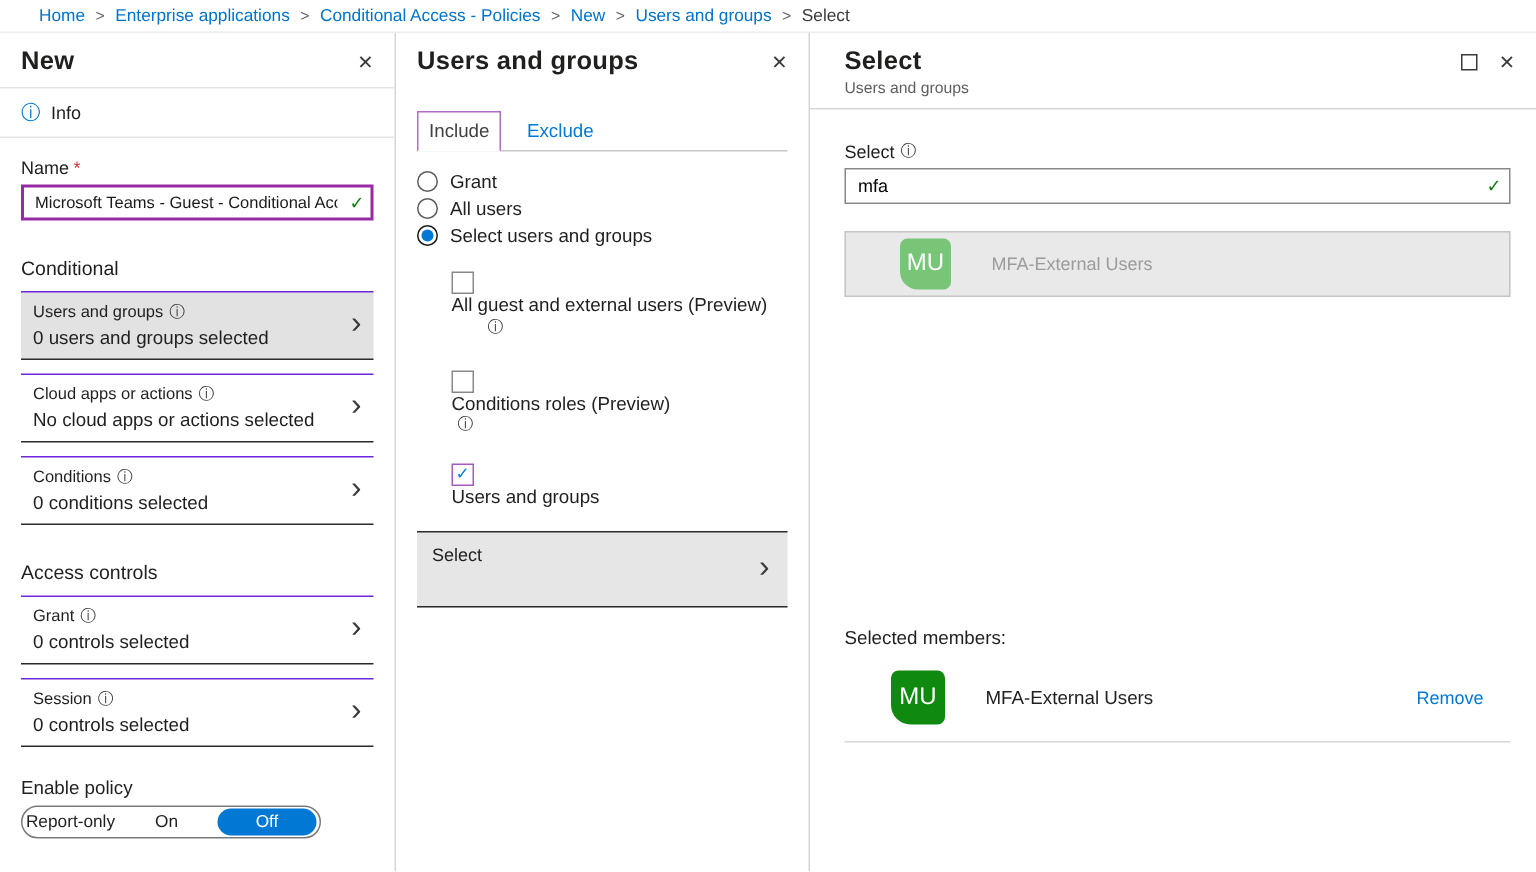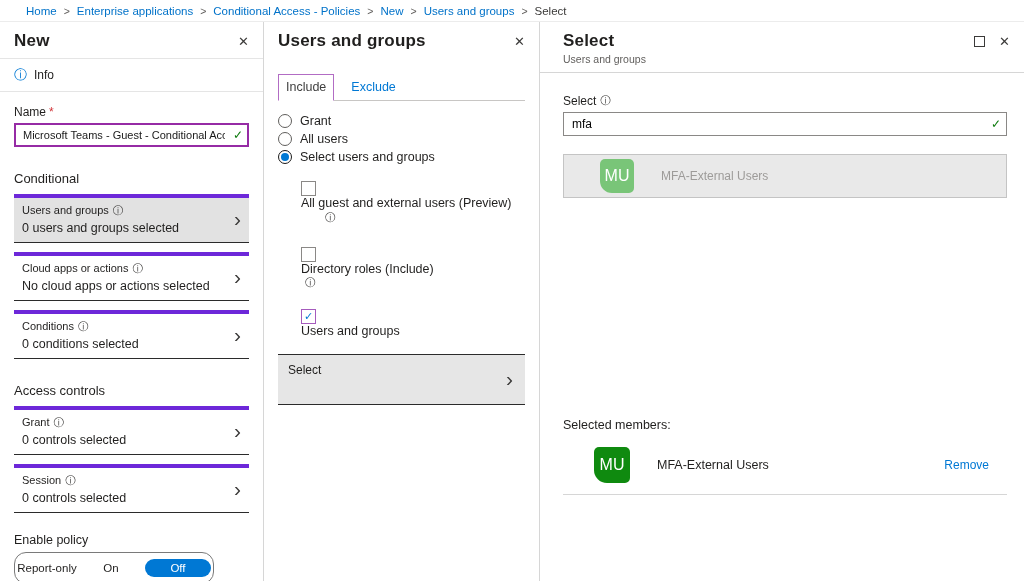--- a/index.html
+++ b/index.html
@@ -33,31 +33,31 @@
   .info-i { color:#0078d4; font-size:13px; margin-right:7px; }
   .name-label { font-size:12px; margin:13px 14px 4px; }
   .req { color:#d13438; margin-left:3px; }
   .name-wrap { position:relative; margin:0 14px; }
   .name-input { width:100%; border:2px solid #962ba5; height:24px; font-size:11px;
     padding:2px 22px 2px 7px; color:#1a1a1a; outline:none;
     font-family:"Liberation Sans", sans-serif; }
   .input-check { position:absolute; right:6px; top:50%; transform:translateY(-50%);
     color:#107c10; font-size:12px; }
   .section-h { font-size:13px; margin:24px 14px 8px; color:#201f1e; }
-  .nav-item { margin:0 14px 9px; border-top:4px solid #6d28d9; border-bottom:1px solid #2b2b2b;
+  .nav-item { margin:0 14px 9px; border-top:1px solid #6d28d9; border-bottom:1px solid #2b2b2b;
     padding:6px 24px 7px 8px; position:relative; cursor:pointer; background:#fff; }
   .nav-item.selected { background:#e2e2e2; }
   .nav-mini { font-size:11px; color:#201f1e; }
   .nav-status { font-size:12.5px; margin-top:3px; }
   .mini-info { font-size:10.5px; color:#3b3a39; margin-left:4px; cursor:pointer; }
   .chev { position:absolute; right:8px; top:50%; transform:translateY(-55%);
     font-size:21px; color:#3b3a39; font-weight:400; }
   .enable-label { font-size:12.5px; margin:20px 14px 5px; }
   .toggle { display:flex; align-items:center; border:1px solid #7a7a7a; border-radius:12px;
-    height:32px; width:200px; margin:0 14px; font-size:11.5px; overflow:hidden; }
+    height:22px; width:200px; margin:0 14px; font-size:11.5px; overflow:hidden; }
   .tg-opt { flex:1; text-align:center; cursor:pointer; color:#201f1e; }
   .tg-opt.sel { flex:0 0 66px; background:#0078d4; color:#fff; border-radius:10px;
     height:18px; line-height:18px; margin:0 2px; }
 
   
   .tabs { margin:16px 14px 0; display:flex; align-items:flex-end; border-bottom:1px solid #c8c6c4; }
   .tab { font-size:12.5px; cursor:pointer; }
   .tab.include { border:1px solid #b26cc4; border-bottom:1px solid #fff; margin-bottom:-1px;
     background:#fff; color:#404040; padding:5px 7px 6px; }
   .tab.exclude { color:#0078d4; padding:5px 17px 6px; }
@@ -209,21 +209,21 @@
     <div style="margin-top:17px;">
       <div class="cb-row">
         <span class="cb"></span>
         <span>All guest and external users (Preview)</span>
       </div>
       <div class="cb-info-line"><span class="mini-info" style="margin-left:0;">ⓘ</span></div>
     </div>
 
     <div class="cb-row" style="margin-top:22px;">
       <span class="cb"></span>
-      <span>Directory roles (Include)</span>
+      <span>Conditions roles (Preview)</span>
       <span class="mini-info">ⓘ</span>
     </div>
 
     <div class="cb-row" style="margin-top:19px;">
       <span class="cb checked"><span>✓</span></span>
       <span>Users and groups</span>
     </div>
 
     <div class="select-box">
       <div class="select-box-label">Select</div>

